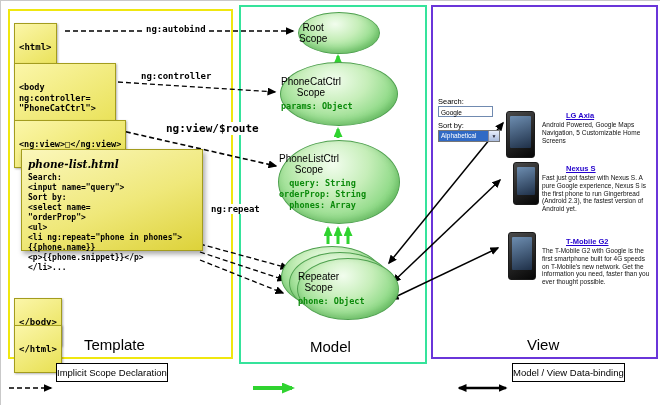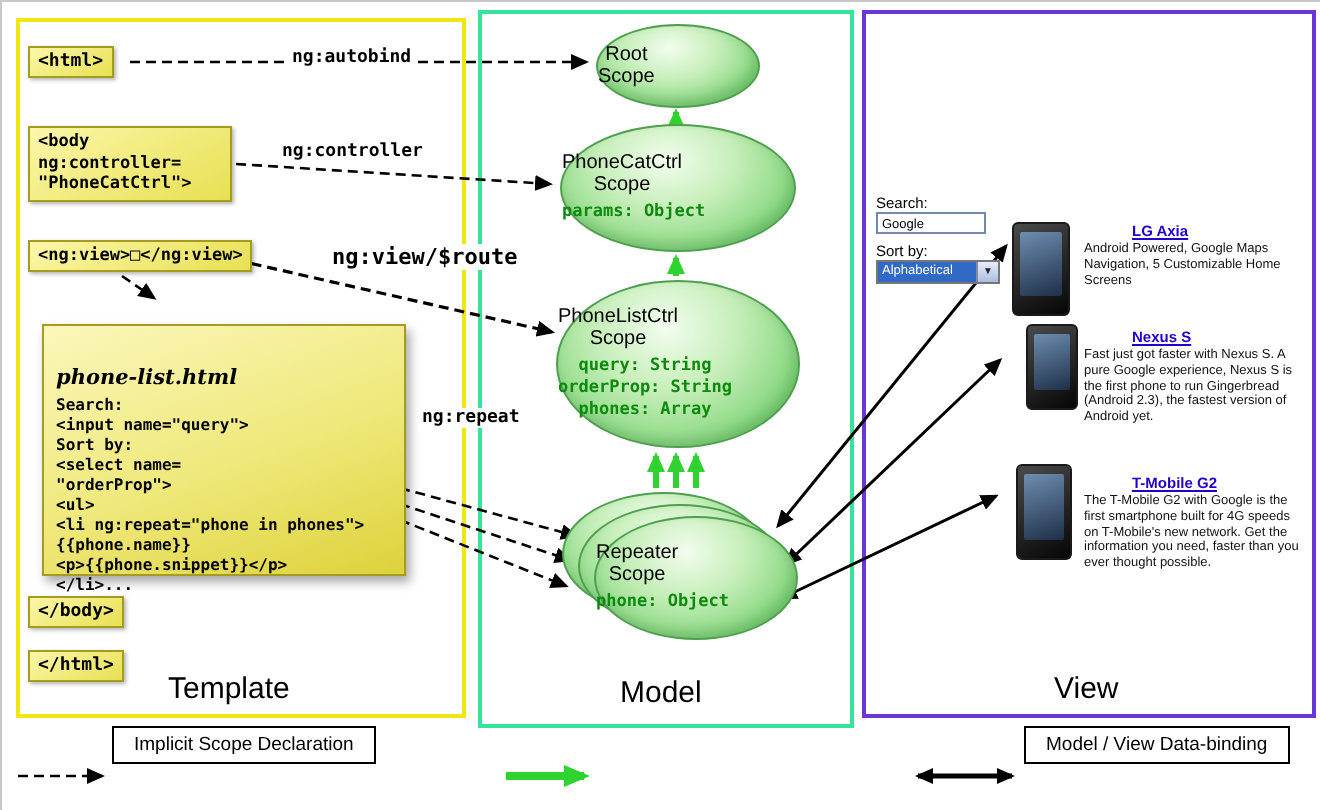--- a/index.html
+++ b/index.html
@@ -7,25 +7,25 @@
           overflow:hidden;font-family:"Liberation Sans",sans-serif;}
   .panel{position:absolute;background:#fff;}
   .panel.template{left:7px;top:8px;width:221px;height:346px;border:2px solid #f0e70f;}
   .panel.model{left:238px;top:4px;width:184px;height:355px;border:2px solid #35e39b;}
   .panel.view{left:430px;top:4px;width:223px;height:350px;border:2px solid #6a35d9;}
   .panel-title{position:absolute;font-size:15px;color:#000;z-index:6;}
   #arrowsvg{position:absolute;left:0;top:0;z-index:4;pointer-events:none;}
 
   .codebox{position:absolute;z-index:5;font:bold 9px "DejaVu Sans Mono",monospace;color:#000;
            background:linear-gradient(150deg,#fbf6a9,#e8e052);border:1px solid #a39c1e;
-           padding:2px 4px;box-shadow:1px 1px 2px rgba(0,0,0,.3);}
+           padding:18px 4px;box-shadow:1px 1px 2px rgba(0,0,0,.3);}
   .codebox span{display:block;font-size:8.5px;line-height:1.25;}
-  .note{position:absolute;left:20px;top:161px;width:182px;height:126px;z-index:5;
+  .note{position:absolute;left:20px;top:148px;width:182px;height:102px;z-index:5;
         background:linear-gradient(160deg,#fbf7bb 0%,#efe87a 55%,#ddd23a 100%);
-        border:1px solid #a39c1e;box-shadow:2px 3px 5px rgba(0,0,0,.35);padding:20px 6px;box-sizing:border-box;}
+        border:1px solid #a39c1e;box-shadow:2px 3px 5px rgba(0,0,0,.35);padding:8px 6px;box-sizing:border-box;}
   .note-title{font:bold italic 10.5px "DejaVu Serif",serif;margin-bottom:3px;}
   .note-line{font:bold 8px "DejaVu Sans Mono",monospace;line-height:1.25;white-space:nowrap;}
 
   .arrow-label{position:absolute;z-index:6;font:bold 9px "DejaVu Sans Mono",monospace;
                background:#fff;padding:0 2px;}
   .arrow-label.strong{font-size:11px;}
 
   .scope{position:absolute;z-index:5;border-radius:50%;border:1px solid #4ea04e;
          background:radial-gradient(ellipse at 45% 28%,#f2fdee 0%,#c6eeb9 38%,#84d67d 75%,#63bd60 100%);
          box-shadow:inset -2px -3px 6px rgba(40,110,40,.25);
@@ -44,21 +44,21 @@
   .vselect .sel-btn{width:10px;background:linear-gradient(#e8eefc,#aabcde);color:#223;font-size:5px;
                     line-height:10px;text-align:center;border-left:1px solid #889;}
   .phone-thumb{position:absolute;z-index:6;background:linear-gradient(150deg,#4a4a4a,#060606);
                border:1px solid #1a1a1a;border-radius:3px;}
   .phone-thumb .screen{position:absolute;left:3px;right:3px;top:4px;bottom:9px;border-radius:1px;
                background:linear-gradient(160deg,#6d8db0,#1f3048);}
   .phone-text{position:absolute;z-index:6;width:110px;}
   .phone-link{display:block;font-size:7.5px;font-weight:bold;color:#2200cc;text-decoration:underline;margin-bottom:1px;cursor:pointer;padding-left:24px;}
   .phone-desc{font-size:6.5px;line-height:1.2;color:#111;}
 
-  .legend-box{position:absolute;top:362px;z-index:6;height:17px;line-height:17px;padding:0 10px;
+  .legend-box{position:absolute;top:362px;z-index:6;height:17px;line-height:17px;padding:0 0;
               border:1px solid #000;background:#fff;font-size:9.5px;white-space:nowrap;}
 </style>
 </head>
 <body>
 
 <div id="canvas">
 
   <div class="panel template"></div>
   <div class="panel model"></div>
   <div class="panel view"></div>

